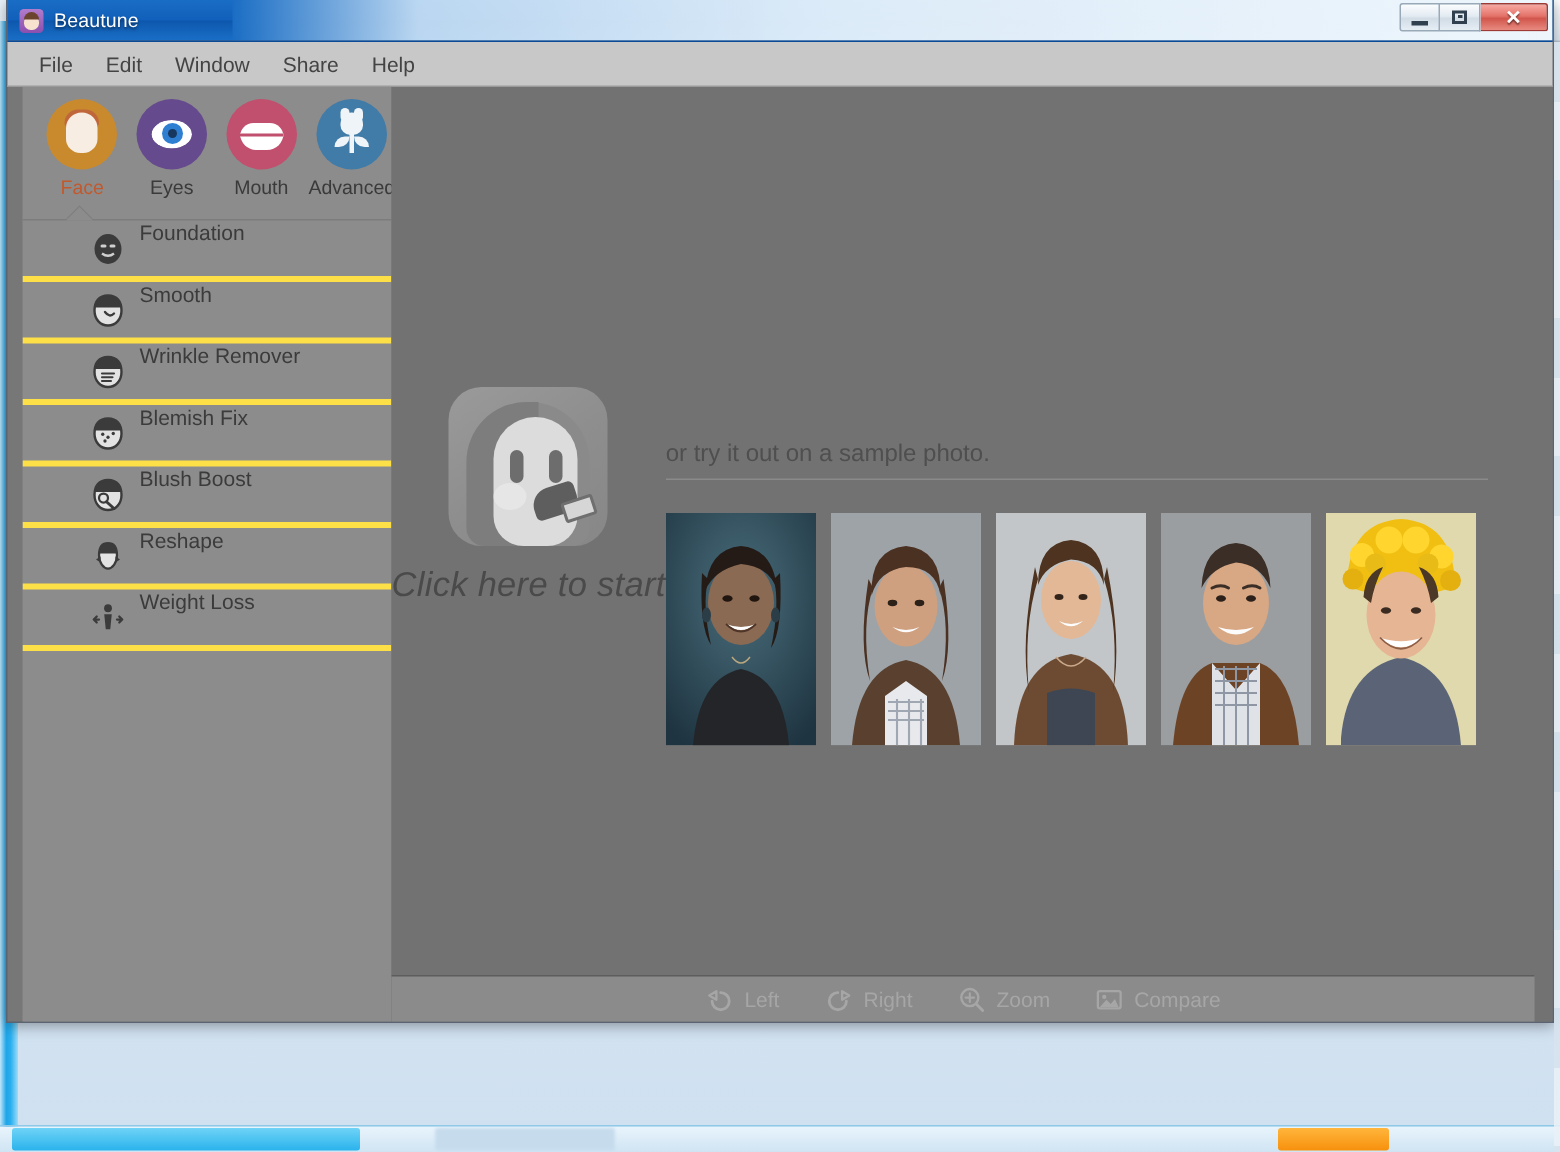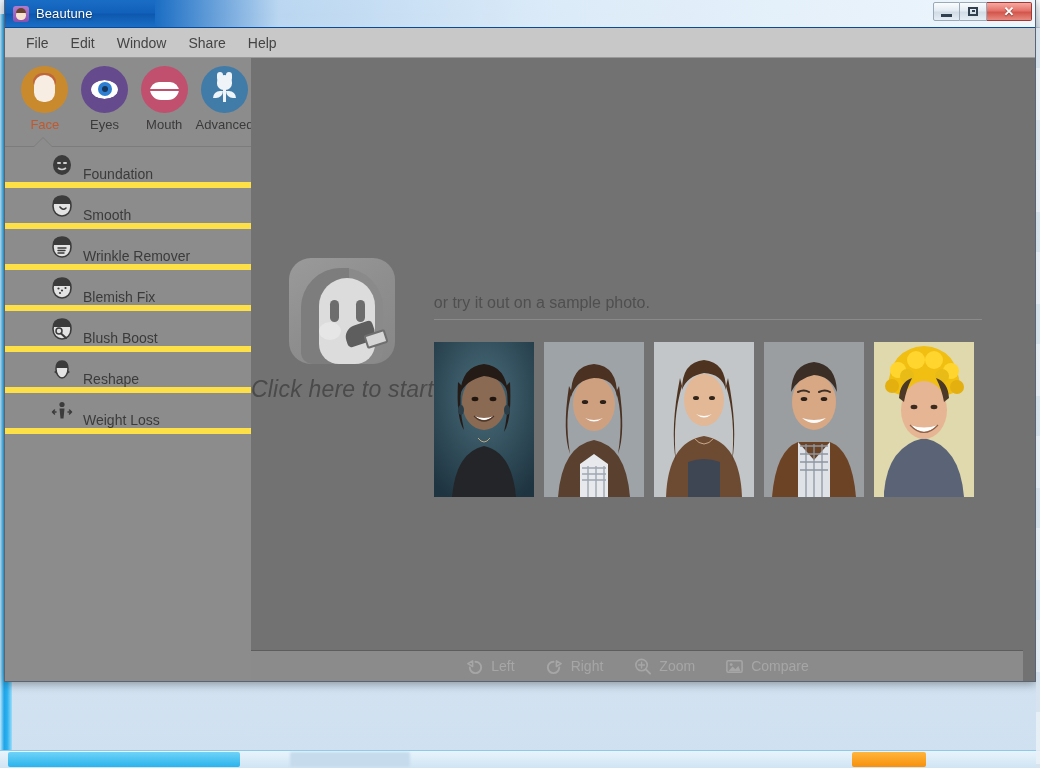--- a/index.html
+++ b/index.html
@@ -125,21 +125,21 @@
     background: #c8c8c8;
     border-bottom: 1px solid #9a9a9a;
     display: flex; align-items: center; padding-left: 10px;
   }
   .menu-item {
     font-size: 14px; color: #444444; padding: 3px 11px;
     cursor: default; border-radius: 2px;
   }
 
   
-  #body-split { flex: 1 1 auto; display: flex; min-height: 0; }
+  #body-split { flex: 1 1 auto; display: flex; min-height: 0; margin-left: 10px; }
 
   
   #sidebar {
     width: 246px; flex: 0 0 246px;
     background: #8c8c8c;
     display: flex; flex-direction: column;
   }
   #tab-strip {
     height: 89px; flex: 0 0 89px; position: relative;
     display: flex; align-items: flex-start; justify-content: flex-start;
@@ -221,23 +221,23 @@
   }
   .c-adv .leaf-l, .c-adv .leaf-r {
     position:absolute; top:25px; width:10px; height:7px; background:#eef4f8;
   }
   .c-adv .leaf-l { left:12px; border-radius: 10px 0 10px 0; }
   .c-adv .leaf-r { right:12px; border-radius: 0 10px 0 10px; }
 
   
   #tool-list { flex: 1 1 auto; overflow: hidden; }
   .tool-item {
-    height: 41px; display: flex; align-items: flex-end;
+    height: 41px; display: flex; align-items: flex-start;
     padding-left: 42px; gap: 0;
-    border-bottom: 6px solid #fde047;
+    border-bottom: 4px solid #fde047;
     cursor: default; position: relative;
   }
   .tool-icon {
     position: absolute; left: 45px; top: 50%; transform: translateY(-50%);
     width: 24px; height: 24px;
   }
   .tool-label {
     margin-left: 36px; font-size: 14px; color: #3b3b3b; white-space: nowrap;
   }
 

